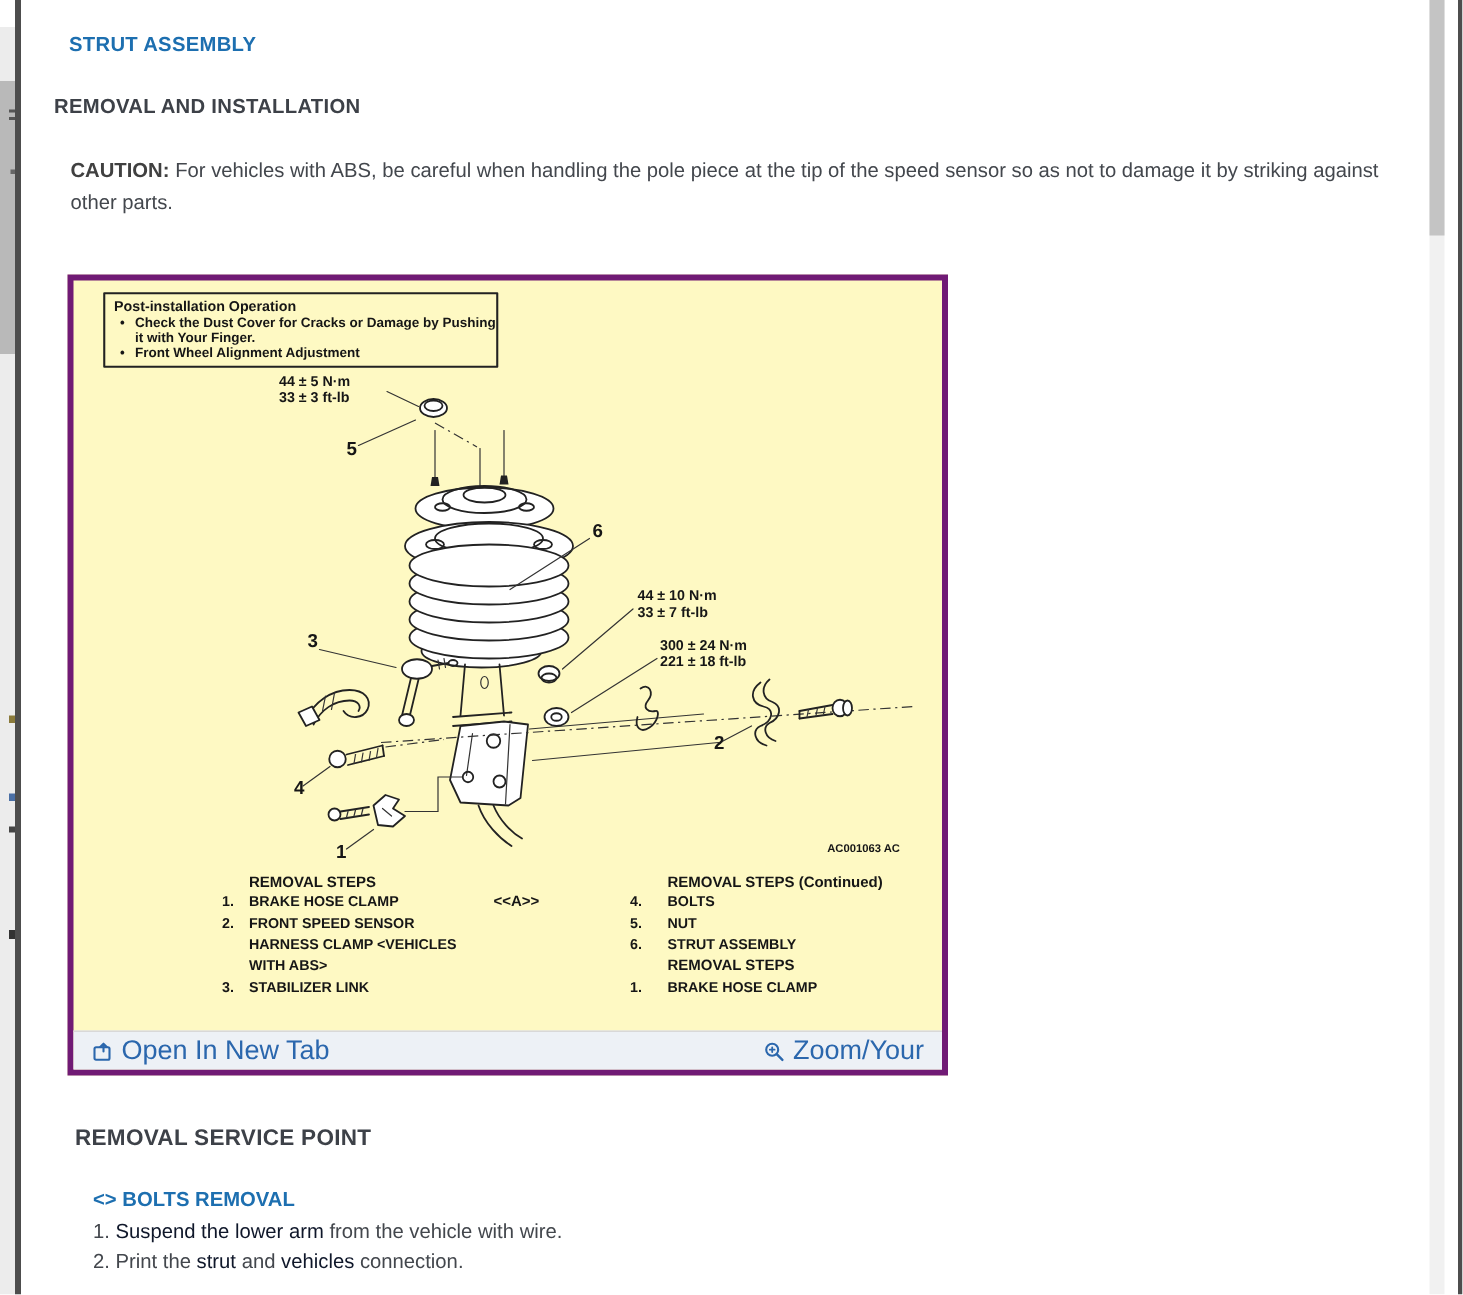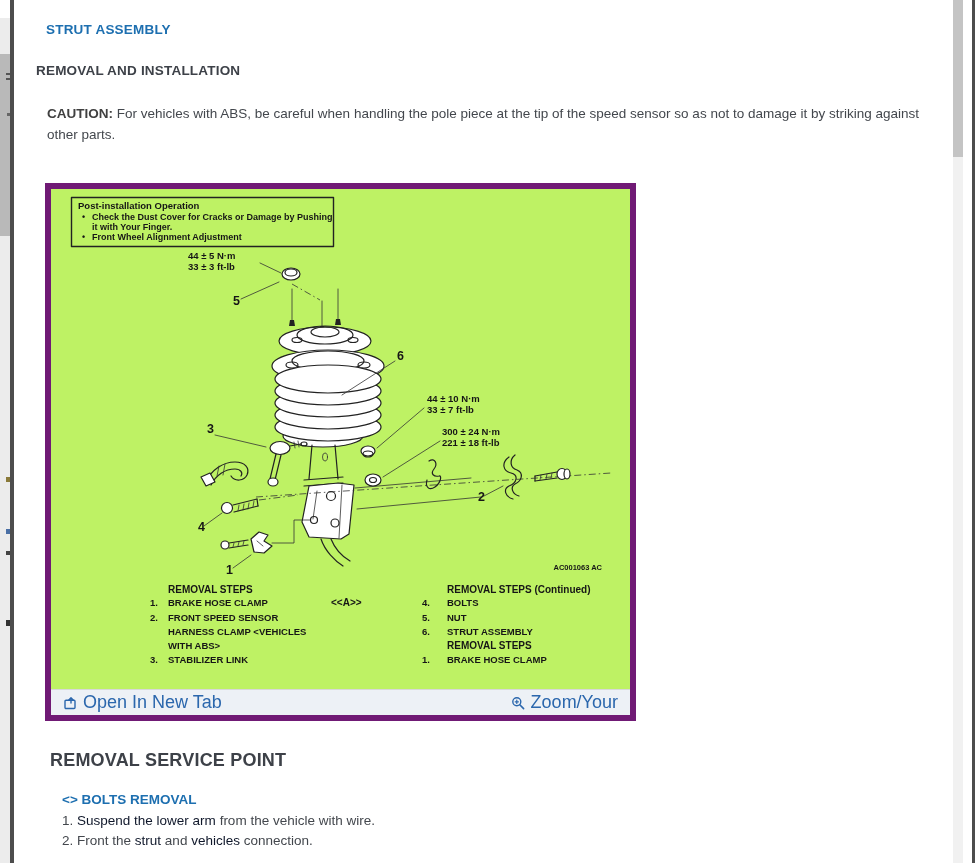--- a/index.html
+++ b/index.html
@@ -15,28 +15,28 @@
   
   .r-track{position:absolute;left:953px;top:0;width:10px;height:863px;background:#f1f1f1}
   .r-thumb{position:absolute;left:953px;top:0;width:10px;height:157px;background:#c4c4c4}
   .r-edge{position:absolute;left:972px;top:0;width:3px;height:863px;background:#4d4d4d}
 
   .h-blue{position:absolute;left:46px;top:22px;font-size:13.5px;font-weight:bold;color:#1d6fb0;letter-spacing:.2px}
   .h-dark{position:absolute;left:36px;top:63px;font-size:13.5px;font-weight:bold;color:#3d4148;letter-spacing:.2px}
   .caution{position:absolute;left:47px;top:103px;width:872px;font-size:13.5px;line-height:21px;color:#43474d}
   .caution b{color:#404040}
 
-  .figure{position:absolute;left:45px;top:183px;width:579px;border:6px solid #701a75;background:#bef264}
+  .figure{position:absolute;left:45px;top:183px;width:579px;border:4px solid #701a75;background:#fef9c3}
   .fig-canvas{display:block;width:579px;height:500px}
   .fig-bar{height:25px;background:#edf1f6;border-top:1px solid #d8d8d8;display:flex;
            align-items:center;justify-content:space-between;padding:0 12px;font-size:18px}
   .bar-link{color:#2b67ad;display:flex;gap:6px;align-items:center;cursor:pointer}
   .bar-link svg{display:block}
 
-  .sp-heading{position:absolute;left:50px;top:750px;font-size:18px;font-weight:bold;color:#3d4148;letter-spacing:.2px}
+  .sp-heading{position:absolute;left:50px;top:750px;font-size:15px;font-weight:bold;color:#3d4148;letter-spacing:.2px}
   .sp-sub{position:absolute;left:62px;top:792px;font-size:13.5px;font-weight:bold;color:#1d6fb0}
   .sp-step{position:absolute;left:62px;font-size:13.5px;color:#43474d}
   .sp-step.s1{top:813px}
   .sp-step.s2{top:833px}
   .lnk{color:#0f172a;cursor:pointer}
 
   
   .ln{stroke:#222;fill:none;stroke-width:1.2;stroke-linecap:round;stroke-linejoin:round}
   .lnw{stroke:#222;fill:#fff;stroke-width:1.2;stroke-linejoin:round}
   .lnt{stroke:#333;fill:none;stroke-width:.8;stroke-linecap:round}
@@ -306,18 +306,18 @@
 <div class="sp-heading">REMOVAL SERVICE POINT</div>
 <div class="sp-sub">&lt;&gt; BOLTS REMOVAL</div>
 
 <div class="sp-step s1">
   <span>1.</span>
   <span class="lnk">Suspend the lower arm</span>
   <span>from the vehicle with wire.</span>
 </div>
 <div class="sp-step s2">
   <span>2.</span>
-  <span>Front the</span>
+  <span>Print the</span>
   <span class="lnk">strut</span>
   <span>and</span>
   <span class="lnk">vehicles</span>
   <span>connection.</span>
 </div>
 
 </body></html>

